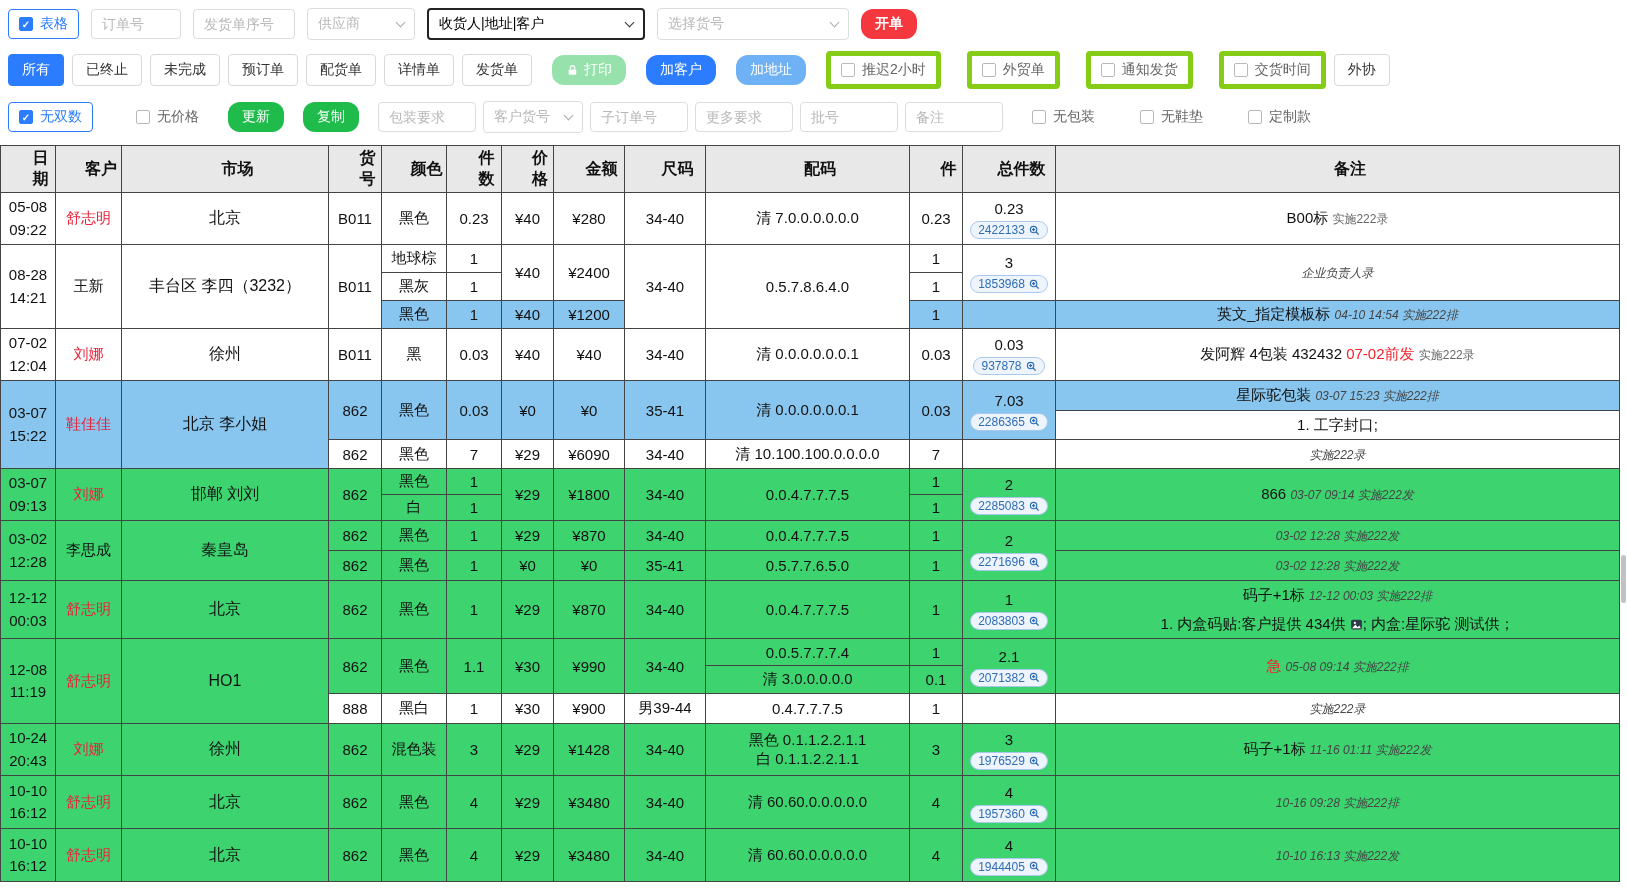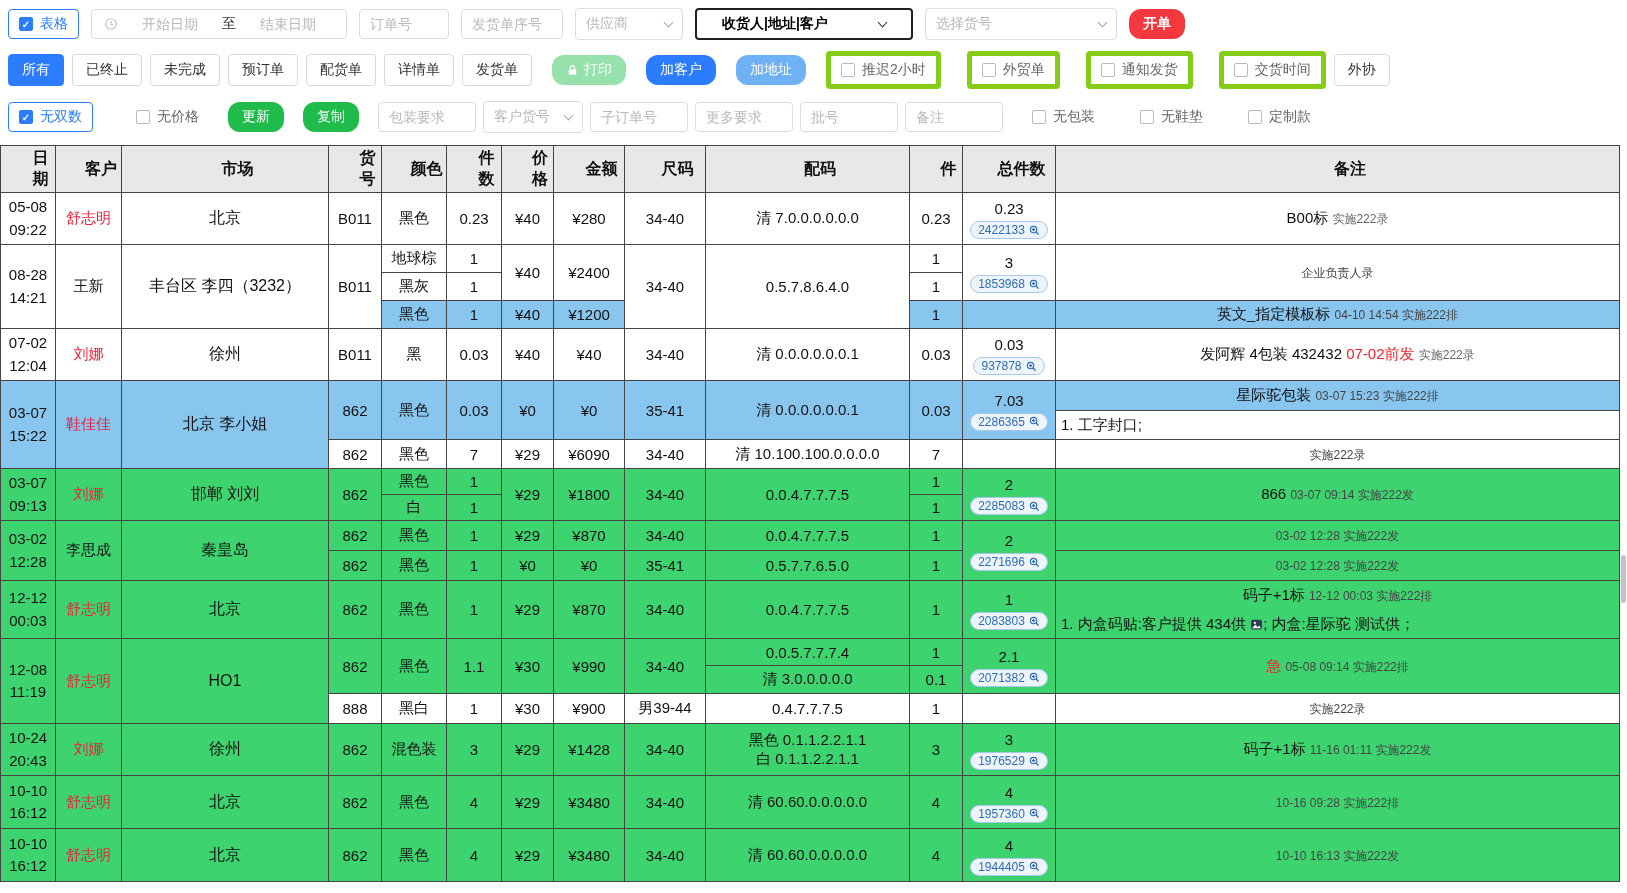--- a/index.html
+++ b/index.html
@@ -30,73 +30,64 @@
         display:inline-flex; align-items:center; justify-content:center; flex:none; }
   .cb.checked { background:#2b7cff; border-color:#2b7cff; }
   .cb.checked::after { content:"✓"; color:#fff; font-size:10px; font-weight:700; }
 
   .inp { border:1px solid #dcdcdc; border-radius:4px; padding:6px 10px; font-size:14px; color:#333; font-family:inherit; }
   .inp::placeholder, .ghost::placeholder { color:#b8b8b8; }
 
   .select { border:1px solid #dcdcdc; border-radius:4px; padding:6px 10px; font-size:14px; background:#fff;
             display:inline-flex; align-items:center; justify-content:space-between; gap:8px; cursor:pointer; }
   .select .ph { color:#b8b8b8; }
-  .select.strong { border:2px solid #222; font-weight:700; color:#000; padding:5px 25px; }
+  .select.strong { border:2px solid #222; font-weight:400; color:#000; padding:5px 10px; }
   .cv { width:7px; height:7px; border-right:1.6px solid #aaa; border-bottom:1.6px solid #aaa;
         transform:rotate(45deg); margin-top:-3px; flex:none; }
   .select.strong .cv { border-color:#333; }
 
   .daterange { border:1px solid #dcdcdc; border-radius:4px; padding:5px 12px; display:inline-flex; align-items:center; gap:6px; }
   .ghost { border:none; font-size:14px; width:92px; text-align:center; font-family:inherit; }
   .to { color:#333; font-size:14px; }
 
   .w88{width:90px}.w100{width:102px}.w108{width:108px}.w190{width:192px}.w215{width:218px}.w95{width:98px}.w105{width:100px}
   .ml12{margin-left:12px}.ml18{margin-left:18px}.ml26{margin-left:26px}
 
   
   table { border-collapse:collapse; table-layout:fixed; width:1620px; margin-top:2px; }
   th, td { border:1px solid #444; text-align:center; font-size:15px; padding:2px 3px; overflow:hidden; }
   thead th { background:#e8e8e8; font-size:16px; font-weight:700; height:28px;padding-left:28px; }
   .g  { background:#3dd470; }
   .bl { background:#89c6ef; }
   .red   { color:#e8243d; }
   .alert { color:#f5222d; }
   .meta  { font-size:12px; color:#666; }
-  .meta-d{ font-size:12px; color:#444; }
+  .meta-d{ font-size:12px; color:#444;font-style:italic; }
   .date div { line-height:1.5; font-size:15px; }
   .market { font-size:16px; }
-  .left { text-align:left; padding-left:6px; }
+  .left { text-align:center; padding-left:6px; }
   .pad0 { padding:0; }
   .tnum { font-size:15px; line-height:1.4; }
   .badge { display:inline-flex; align-items:center; gap:4px; background:#edf4fc; border:1px solid #a9c9ec;
            border-radius:10px; padding:1px 7px; font-size:12px; color:#2f6db5; margin-top:2px; cursor:pointer; }
   .rline  { padding:3px 5px; line-height:1.5; }
   .rl-blue{ background:#89c6ef; border-bottom:1px solid #444; }
   .h26{height:26px}.h27{height:27px}.h28{height:28px}.h29{height:29px}.h30{height:30px}
   .h52{height:52px}.h53{height:53px}.h55{height:55px}
 
   .vthumb { position:absolute; right:1px; top:555px; width:5px; height:48px; background:#c2c2c2; border-radius:3px; }
 </style>
 </head>
 <body>
 
 <div class="toolbar tb1">
   <label class="cbox bluebox">
     <span class="cb checked"></span>
     <span>表格</span>
   </label>
-  <div class="daterange">
-    <svg viewBox="0 0 24 24" width="14" height="14">
-        <circle cx="12" cy="12" r="9" fill="none" stroke="#c0c0c0" stroke-width="2"></circle>
-        <path d="M12 7v5l3.5 2" fill="none" stroke="#c0c0c0" stroke-width="2"></path>
-      </svg>
-    <input class="ghost" placeholder="开始日期" style="">
-    <span class="to">至</span>
-    <input class="ghost" placeholder="结束日期" style="">
-  </div>
   <input class="inp w88" placeholder="订单号" style="">
   <input class="inp w100" placeholder="发货单序号" style="">
   <div class="select w108">
     <span class="ph">供应商</span>
     <span class="cv"></span>
   </div>
   <div class="select strong w215">
     <span>收货人|地址|客户</span>
     <span class="cv"></span>
   </div>

